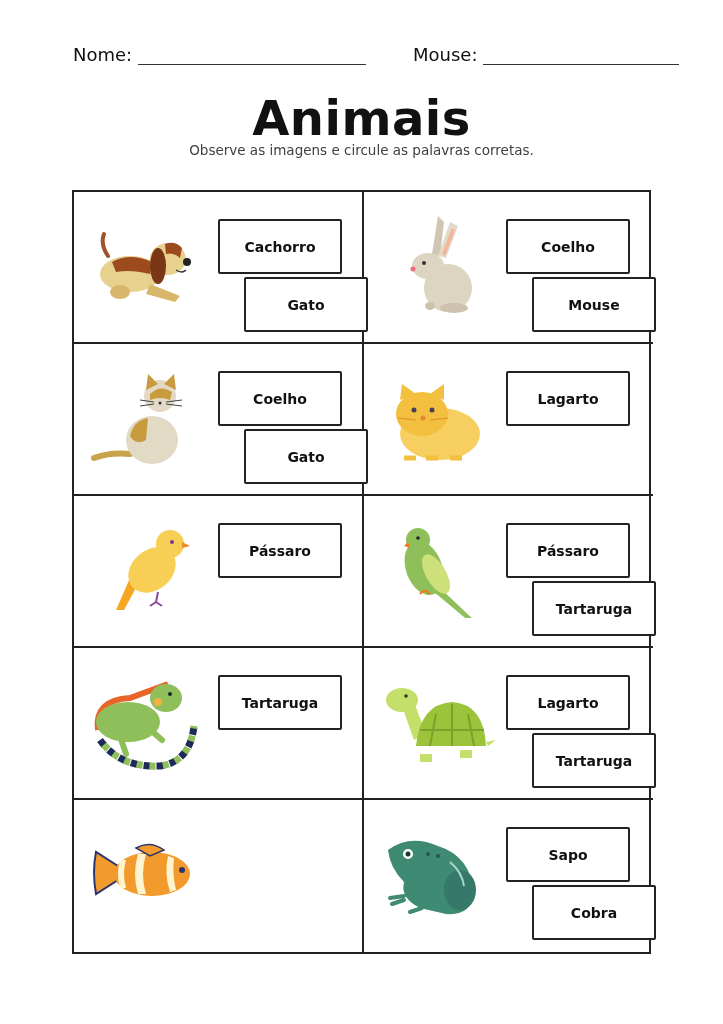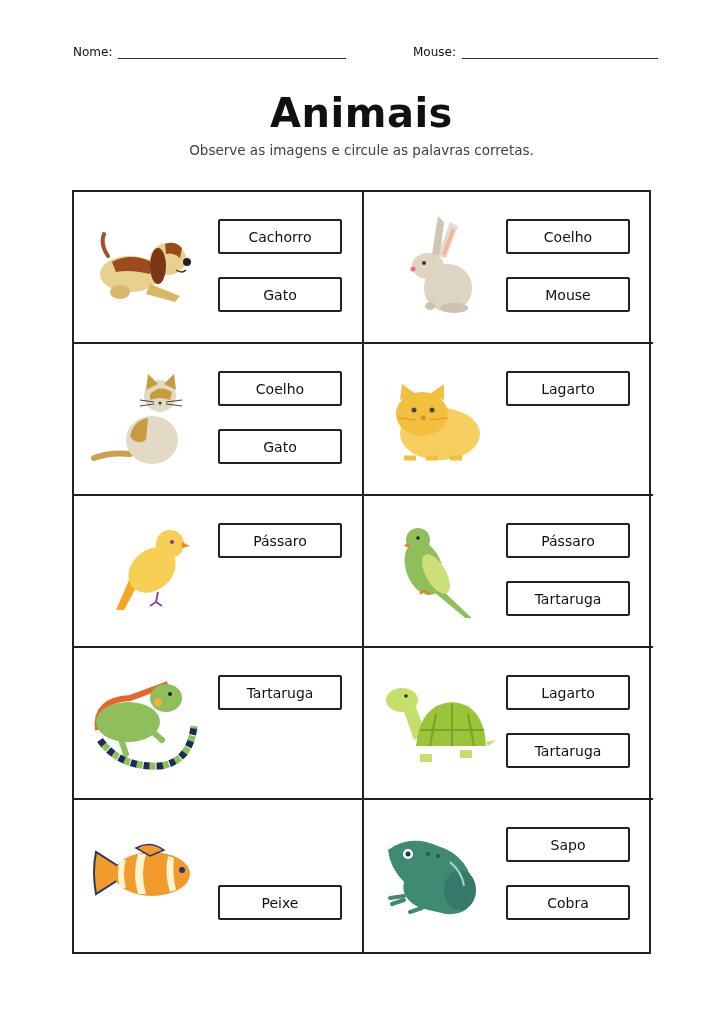--- a/index.html
+++ b/index.html
@@ -1,55 +1,55 @@
 <!DOCTYPE html>
 <html><head>
 <meta charset="utf-8">
 <style>
   html, body { margin: 0; padding: 0; }
   body {
     width: 723px; height: 1024px; background: #ffffff; position: relative;
     font-family: "DejaVu Sans", sans-serif; color: #111;
     overflow: hidden;
   }
-  .header-field { position: absolute; top: 44px; font-size: 12px; display: flex; align-items: flex-end; }
+  .header-field { position: absolute; top: 44px; font-size: 18px; display: flex; align-items: flex-end; }
   .header-field .line { border-bottom: 1.5px solid #333; margin-left: 6px; height: 14px; }
   #name-field { left: 73px; }
   #name-field .line { width: 228px; }
   #date-field { left: 413px; }
   #date-field .line { width: 196px; }
   .title {
     position: absolute; top: 90px; left: 0; width: 723px; text-align: center;
-    font-size: 40px; font-weight: bold; letter-spacing: 0.5px;
+    font-size: 48px; font-weight: bold; letter-spacing: 0.5px;
   }
   .subtitle {
     position: absolute; top: 142px; left: 0; width: 723px; text-align: center;
     font-size: 13.5px; color: #404040;
   }
   .grid {
     position: absolute; left: 72px; top: 190px; width: 579px; height: 764px;
     display: grid; grid-template-columns: 290px 289px; grid-template-rows: repeat(5, 1fr);
     border: 2px solid #222; box-sizing: border-box;
   }
   .cell {
     position: relative; border-right: 2px solid #222; border-bottom: 2px solid #222;
     box-sizing: border-box;
   }
   .cell:nth-child(2n) { border-right: none; }
   .cell:nth-last-child(-n+2) { border-bottom: none; }
   .pic { position: absolute; left: 16px; top: 22px; width: 120px; height: 100px; }
   .opt {
-    position: absolute; left: 144px; width: 124px; height: 35px;
+    position: absolute; left: 144px; width: 124px; height: 55px;
     border: 2px solid #222; border-radius: 2px; box-sizing: border-box;
     display: flex; align-items: center; justify-content: center;
-    font-size: 14px; font-weight: normal; color: #111; background: #fff; cursor: pointer;
+    font-size: 14px; font-weight: bold; color: #111; background: #fff; cursor: pointer;
   }
   .cell:nth-child(2n) .opt { left: 142px; }
   .opt.a { top: 27px; }
-  .opt.b { top: 85px; }
+  .opt.b { top: 85px; margin-left: 26px; }
 </style>
 </head>
 <body>
 
 <div class="header-field" id="name-field">
   <span>Nome:</span>
   <span class="line"></span>
 </div>
 <div class="header-field" id="date-field">
   <span>Mouse:</span>
@@ -182,21 +182,20 @@
   <div class="cell">
     <svg class="pic" viewBox="0 0 120 100">
       <path d="M6 30 Q2 50 6 72 L28 58 L28 44 Z" fill="#f39a2c" stroke="#2d3570" stroke-width="2"></path>
       <ellipse cx="62" cy="52" rx="38" ry="22" fill="#f39a2c"></ellipse>
       <path d="M46 26 Q60 18 74 28 L60 34 Z" fill="#f39a2c" stroke="#2d3570" stroke-width="1.5"></path>
       <path d="M48 32 Q42 52 48 72 L56 72 Q50 52 56 32 Z" fill="#fff4d0"></path>
       <path d="M78 34 Q74 52 80 70 L86 68 Q82 52 84 36 Z" fill="#fff4d0"></path>
       <path d="M30 38 Q26 52 30 66 L36 66 Q32 52 36 38 Z" fill="#fff4d0"></path>
       <circle cx="92" cy="48" r="3" fill="#2d3570"></circle>
     </svg>
-    <div class="opt b">Peixe</div>
   </div>
 
   <div class="cell">
     <svg class="pic" viewBox="0 0 120 100">
       <path d="M8 28 Q30 12 58 24 Q90 34 94 70 Q92 94 66 92 L40 86 Q20 76 24 60 Q10 46 8 28 Z" fill="#3f8a72"></path>
       <ellipse cx="80" cy="68" rx="16" ry="20" fill="#36786a"></ellipse>
       <circle cx="28" cy="32" r="5" fill="#fff"></circle>
       <circle cx="28" cy="32" r="2.5" fill="#1c3a30"></circle>
       <path d="M24 74 L10 76 M24 78 L12 82 M42 86 L30 90" stroke="#3f8a72" stroke-width="4" stroke-linecap="round"></path>
       <path d="M70 40 Q82 50 84 64" stroke="#a8d8c8" stroke-width="2" fill="none"></path>

